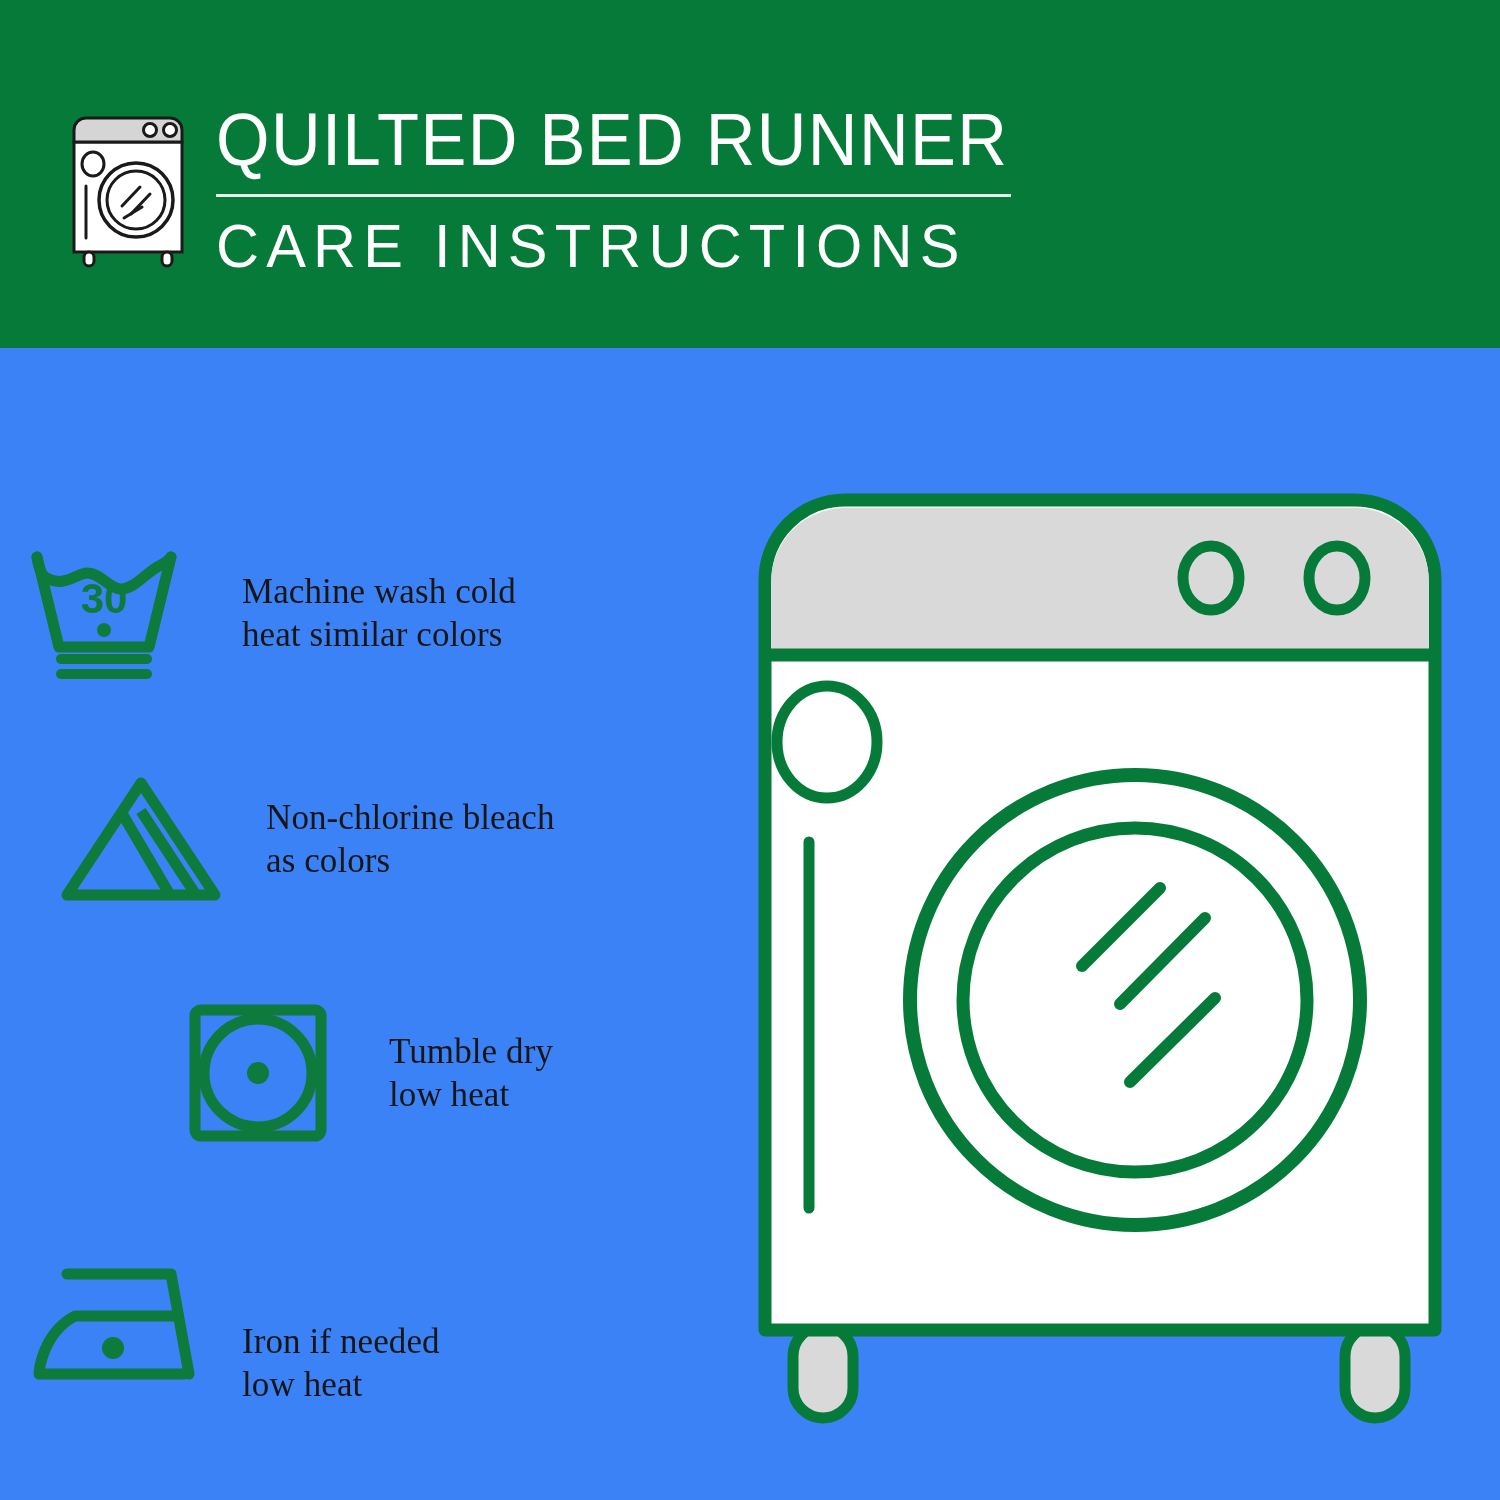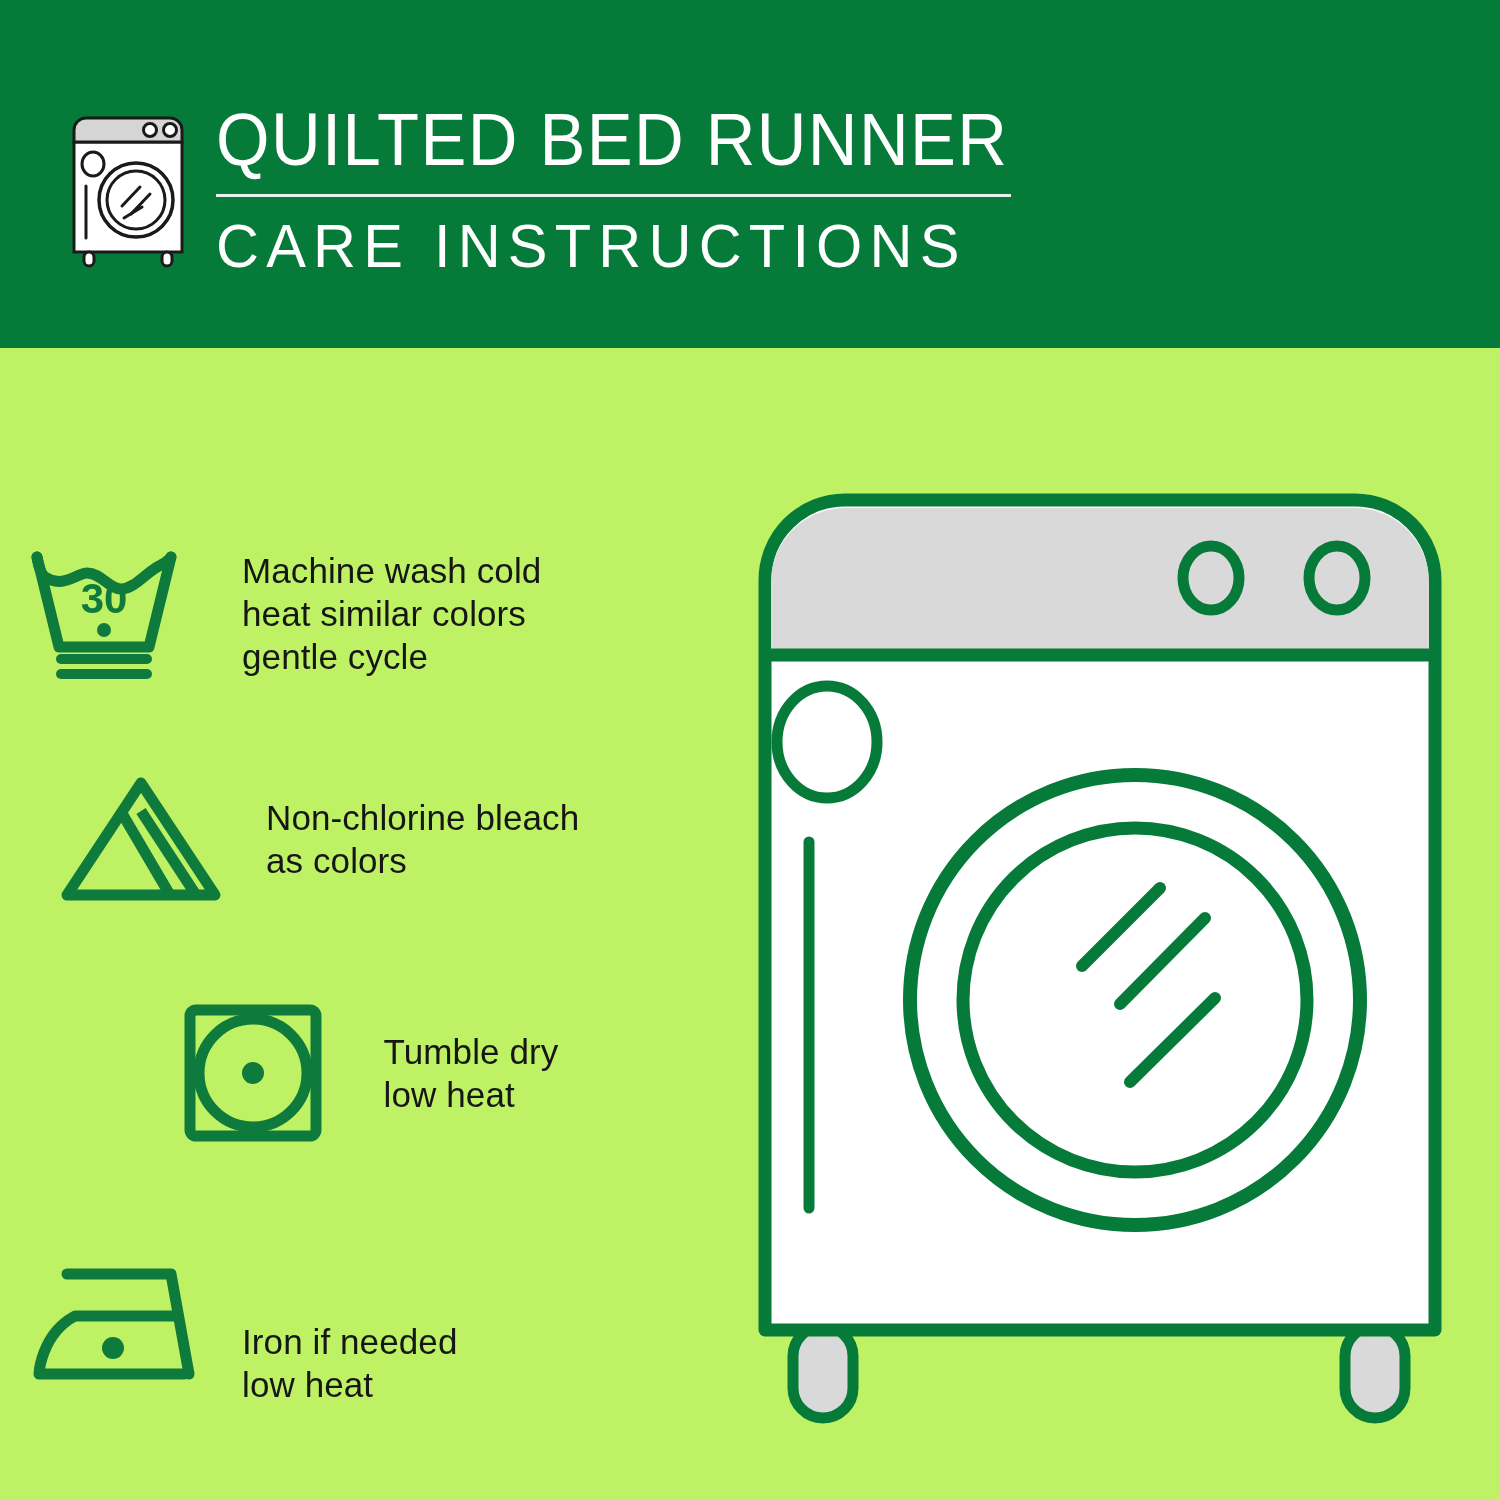--- a/index.html
+++ b/index.html
@@ -7,21 +7,21 @@
     width: 1500px;
     height: 1500px;
     background: #ffffff;
     font-family: "Liberation Sans", sans-serif;
     overflow: hidden;
   }
   .page {
     position: relative;
     width: 1500px;
     height: 1500px;
-    background: #bef264;
+    background: #3b82f6;
   }
 
   
   .header {
     position: absolute;
     left: 0; top: 0;
     width: 1500px;
     height: 348px;
     background: #067B39;
   }
@@ -93,21 +93,21 @@
     width: 230px;
     min-width: 230px;
     height: 160px;
     display: flex;
     align-items: center;
     justify-content: center;
     padding-left: 8px;
   }
   .care-text {
     color: #161616;
-    font-family: Liberation Sans, sans-serif;
+    font-family: Liberation Serif, serif;
     font-size: 35px;
     line-height: 43px;
     font-weight: 400;
     letter-spacing: 0.1px;
     padding-left: 12px;
   }
 
   
   .washer {
     position: absolute;
@@ -171,21 +171,20 @@
           <line x1="32" y1="131" x2="118" y2="131" stroke="#0E7A3C" stroke-width="10" stroke-linecap="round"></line>
 
           <text x="75" y="70" font-family="Liberation Sans, sans-serif" font-size="42" font-weight="bold" fill="#0E7A3C" text-anchor="middle">30</text>
 
           <circle cx="75" cy="87" r="7" fill="#0E7A3C"></circle>
         </svg>
       </div>
       <div class="care-text">
         <div>Machine wash cold</div>
         <div>heat similar colors</div>
-        <div>gentle cycle</div>
       </div>
     </div>
 
     <div class="care-row r1">
       <div class="sym-wrap">
         <svg viewBox="0 0 180 140" width="180" height="140">
 
           <path d="M88 14 L162 126 L14 126 Z" fill="none" stroke="#0E7A3C" stroke-width="11" stroke-linejoin="round"></path>
 
           <line x1="88" y1="42" x2="143" y2="126" stroke="#0E7A3C" stroke-width="11" stroke-linecap="butt"></line>

